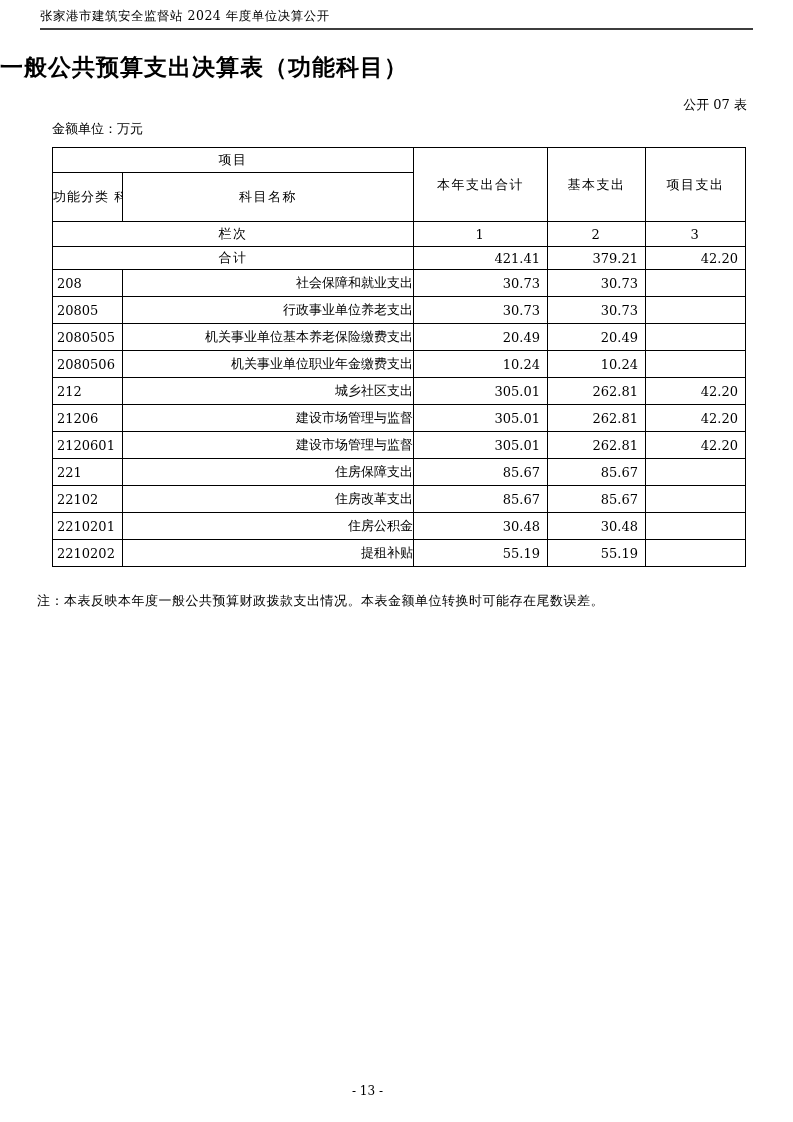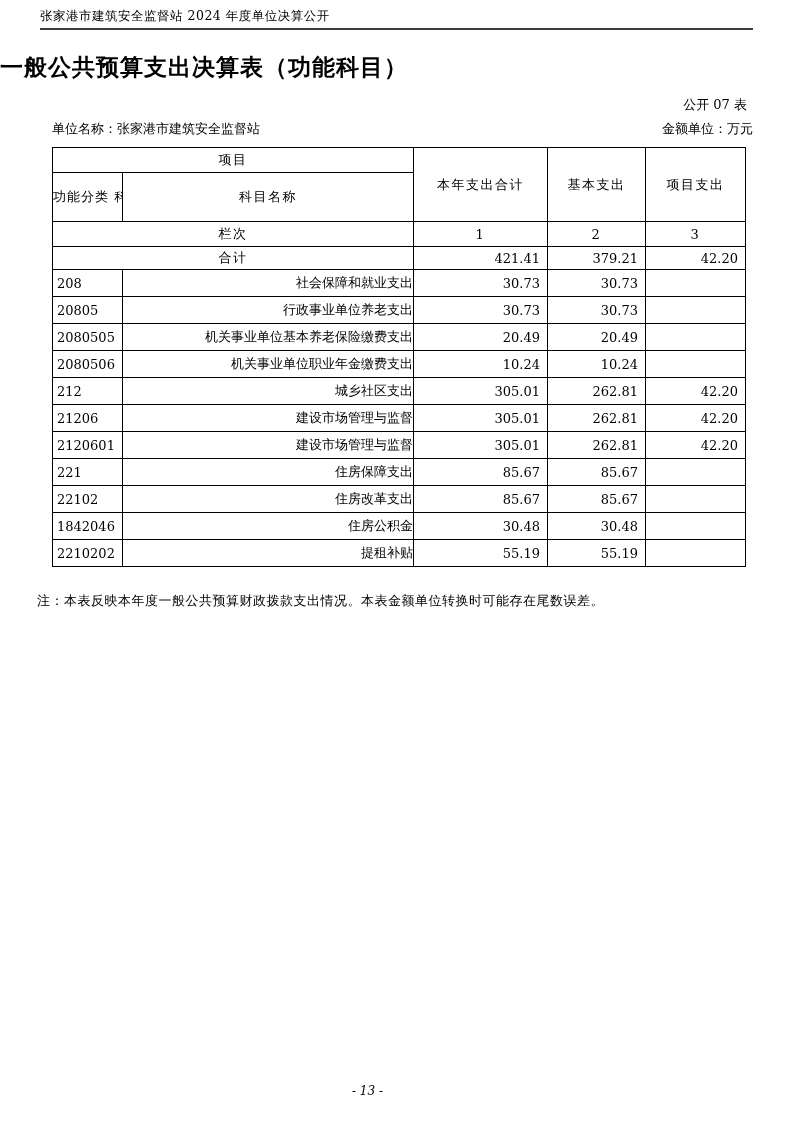--- a/index.html
+++ b/index.html
@@ -48,33 +48,32 @@
   .num  { text-align:right; padding-right:7px !important; font-size:13.5px; }
   .code { padding-left:4px !important; text-align:left; }
   .name { padding-left:5px !important; text-align:right; }
   .ind1 { padding-left:21px !important; }
   .ind2 { padding-left:37px !important; }
 
   .note {
     left:37px; top:572px; width:720px; font-size:13px; letter-spacing:0.5px;margin-top:20px;
   }
   .page-number {
-    left:0; top:1084px; width:735px; text-align:center; font-size:12px;font-style:italic;
+    left:0; top:1084px; width:735px; text-align:center; font-size:12px;
   }
 </style>
 </head>
 <body>
 
 <div class="abs page-header">张家港市建筑安全监督站 2024 年度单位决算公开</div>
 <div class="abs header-rule"></div>
 <h1 class="abs doc-title">一般公共预算支出决算表（功能科目）</h1>
 <div class="abs table-code">公开 07 表</div>
 
 <div class="abs meta-row">
-  <span>单位名称：张家港市建筑安全监督站</span>
   <span>金额单位：万元</span>
 </div>
 
 <table class="abs budget-table">
   <colgroup>
     <col style="width:70px">
       <col style="width:291px">
       <col style="width:134px">
       <col style="width:98px">
       <col style="width:100px">
@@ -161,21 +160,21 @@
       <td class="num"></td>
     </tr>
     <tr class="r-data">
       <td class="code">22102</td>
       <td class="name ind1">住房改革支出</td>
       <td class="num">85.67</td>
       <td class="num">85.67</td>
       <td class="num"></td>
     </tr>
     <tr class="r-data">
-      <td class="code">1842046</td>
+      <td class="code">2210201</td>
       <td class="name ind2">住房公积金</td>
       <td class="num">30.48</td>
       <td class="num">30.48</td>
       <td class="num"></td>
     </tr>
     <tr class="r-data">
       <td class="code">2210202</td>
       <td class="name ind2">提租补贴</td>
       <td class="num">55.19</td>
       <td class="num">55.19</td>

